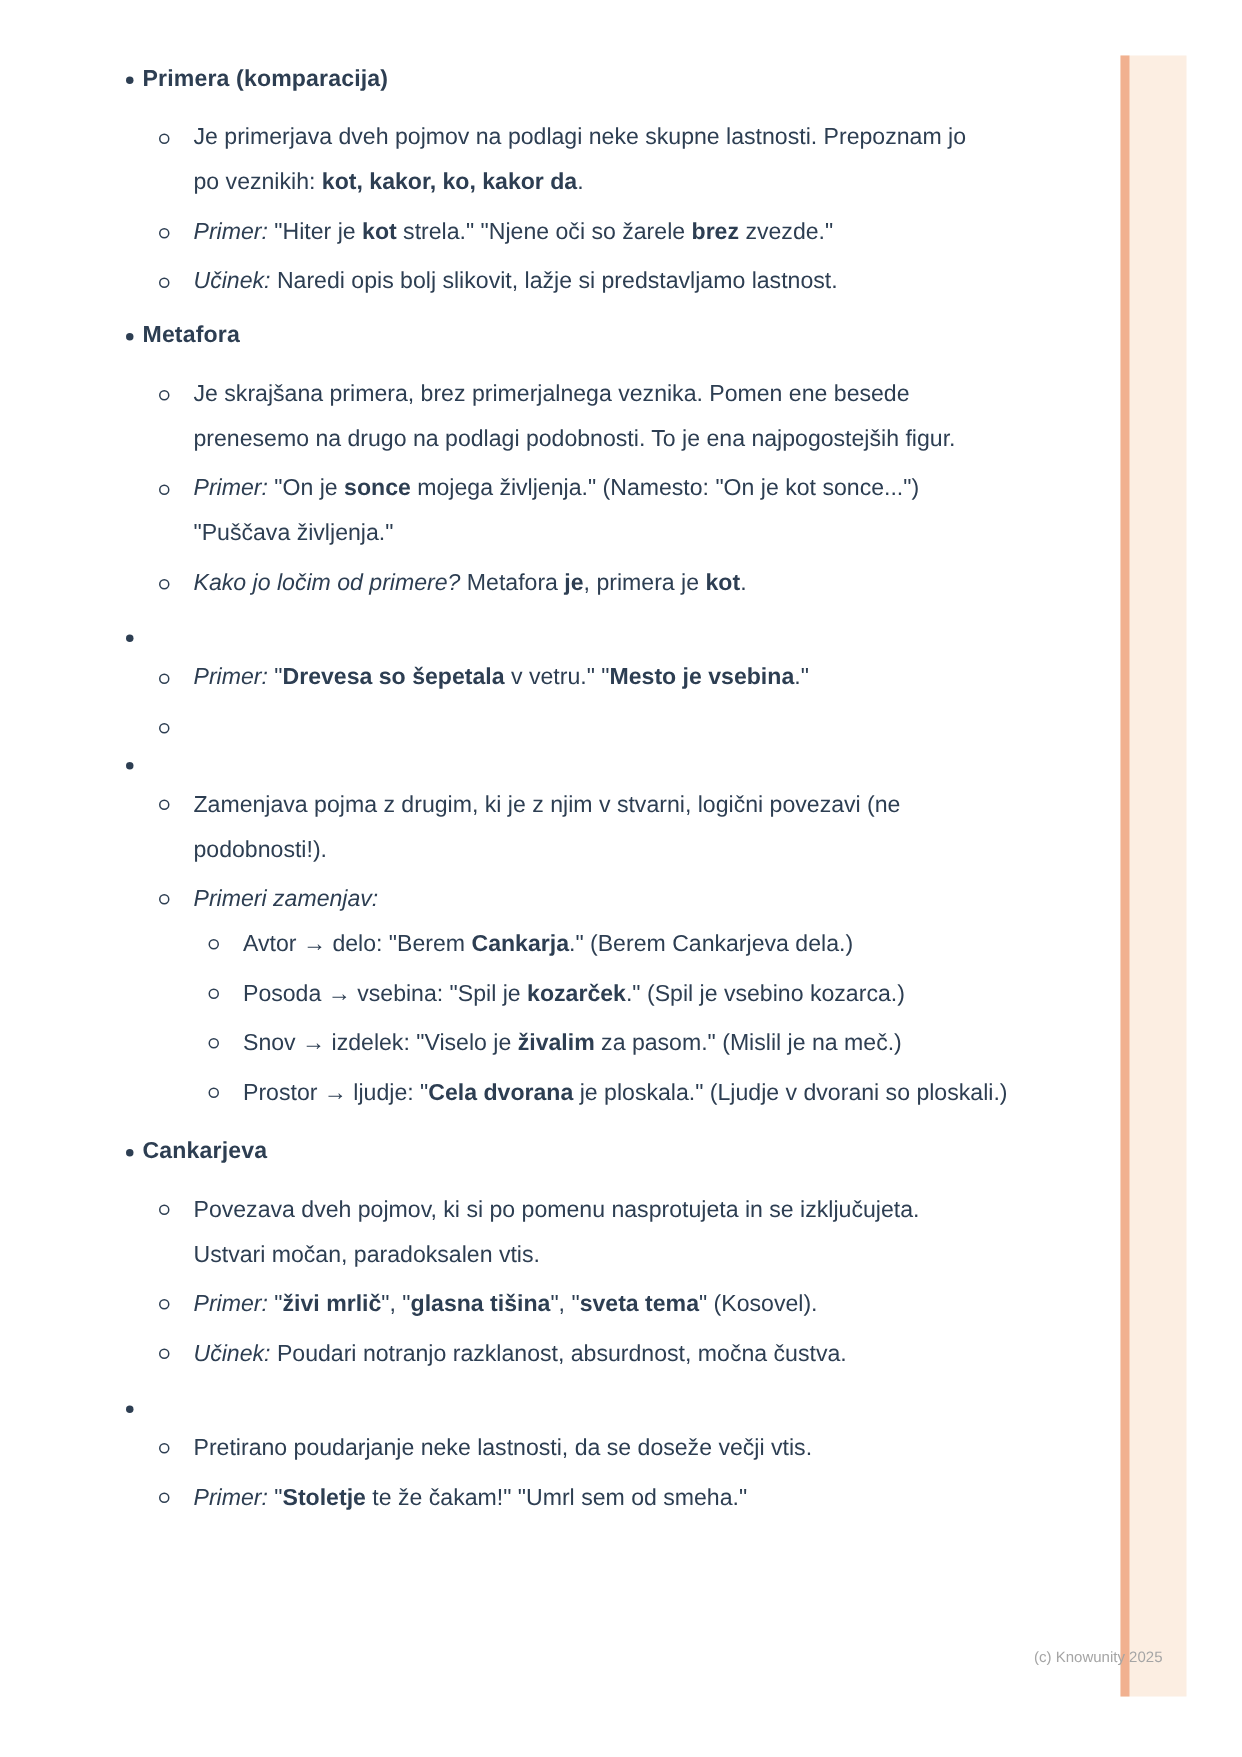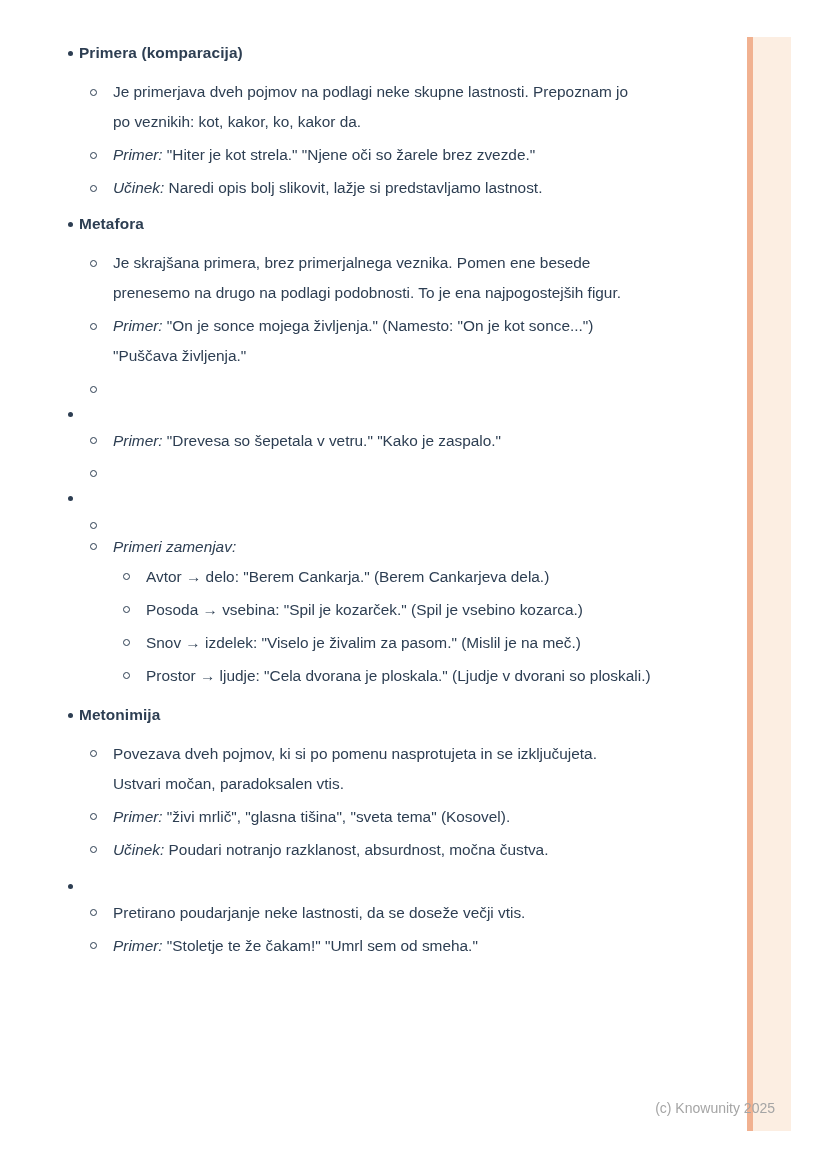--- a/index.html
+++ b/index.html
@@ -12,21 +12,21 @@
     overflow: hidden;
   }
   .stripe {
     position: absolute;
     left: 747px; top: 37px;
     width: 38px; height: 1094px;
     z-index: 1;
   }
   .content {
     position: absolute;
-    left: 68px; top: 38px;
+    left: 84px; top: 38px;
     width: 660px;
     z-index: 2;
     font-size: 15.4px;
   }
   .section { margin-bottom: 6px; }
   .sec-head {
     display: flex;
     line-height: 30px;
     margin-bottom: 9px;
   }
@@ -51,26 +51,26 @@
     flex: none;
     width: 5px; height: 5px;
     border: 1.5px solid #2d3e52;
     border-radius: 50%;
     margin-top: 11.5px;
   }
   .item-col { margin-left: 16px; min-width: 0; }
   .item-body { white-space: pre-wrap; }
   .sub { margin-top: 0; }
   .sub .item { margin-left: 10px; margin-bottom: 3px; }
-  .b { font-weight: normal; }
+  .b { font-weight: bold; }
   .i { font-style: italic; }
   .footer {
     position: absolute;
     right: 53px; top: 1100px;
-    font-size: 14px;
+    font-size: 10px;
     color: #a5a5a5;
     z-index: 3;
   }
 </style>
 </head>
 <body>
 
 <div class="stripe" style="background: rgb(252, 238, 226); border-left: 6px solid rgb(241, 177, 144);"></div>
 <div class="content">
     <div class="section">
@@ -115,46 +115,53 @@
         </div>
         <div class="item">
           <span class="circle"></span>
           <div class="item-col">
             <div class="item-body"><span class="i">Primer:</span><span> "On je </span><span class="b ">sonce</span><span> mojega življenja." (Namesto: "On je kot sonce...")
 "Puščava življenja."</span></div>
           </div>
         </div>
         <div class="item">
           <span class="circle"></span>
-        </div>
-      </div>
-    </div>
-    <div class="section">
-      <div class="sec-head">
-        <span class="dot"></span>
-      </div>
-      <div class="items">
-        <div class="item">
-          <span class="circle"></span>
-          <div class="item-col">
-            <div class="item-body"><span class="i">Primer:</span><span> "</span><span class="b ">Drevesa so šepetala</span><span> v vetru." "</span><span class="b ">Kako je zaspalo</span><span>."</span></div>
-          </div>
-        </div>
-        <div class="item">
-          <span class="circle"></span>
-        </div>
-      </div>
-    </div>
-    <div class="section">
-      <div class="sec-head">
-        <span class="dot"></span>
-      </div>
-      <div class="items">
-        <div class="item">
-          <span class="circle"></span>
+          <div class="item-col">
+            <div class="item-body"><span class="i">Kako jo ločim od primere?</span><span> Metafora </span><span class="b ">je</span><span>, primera je </span><span class="b ">kot</span><span>.</span></div>
+          </div>
+        </div>
+      </div>
+    </div>
+    <div class="section">
+      <div class="sec-head">
+        <span class="dot"></span>
+      </div>
+      <div class="items">
+        <div class="item">
+          <span class="circle"></span>
+          <div class="item-col">
+            <div class="item-body"><span class="i">Primer:</span><span> "</span><span class="b ">Drevesa so šepetala</span><span> v vetru." "</span><span class="b ">Mesto je vsebina</span><span>."</span></div>
+          </div>
+        </div>
+        <div class="item">
+          <span class="circle"></span>
+        </div>
+      </div>
+    </div>
+    <div class="section">
+      <div class="sec-head">
+        <span class="dot"></span>
+      </div>
+      <div class="items">
+        <div class="item">
+          <span class="circle"></span>
+          <div class="item-col">
+            <div class="item-body"><span>Zamenjava pojma z drugim, ki je z njim v stvarni, logični povezavi (ne
+podobnosti!).</span></div>
+          </div>
         </div>
         <div class="item">
           <span class="circle"></span>
           <div class="item-col">
             <div class="item-body"><span class="i">Primeri zamenjav:</span></div>
             <div class="sub">
               <div class="item">
                 <span class="circle"></span>
                 <div class="item-col">
                   <div class="item-body"><span>Avtor → delo: "Berem </span><span class="b ">Cankarja</span><span>." (Berem Cankarjeva dela.)</span></div>
@@ -179,21 +186,21 @@
                 </div>
               </div>
             </div>
           </div>
         </div>
       </div>
     </div>
     <div class="section">
       <div class="sec-head">
         <span class="dot"></span>
-        <span class="sec-title">Metonimija</span>
+        <span class="sec-title">Cankarjeva</span>
       </div>
       <div class="items">
         <div class="item">
           <span class="circle"></span>
           <div class="item-col">
             <div class="item-body"><span>Povezava dveh pojmov, ki si po pomenu nasprotujeta in se izključujeta.
 Ustvari močan, paradoksalen vtis.</span></div>
           </div>
         </div>
         <div class="item">

